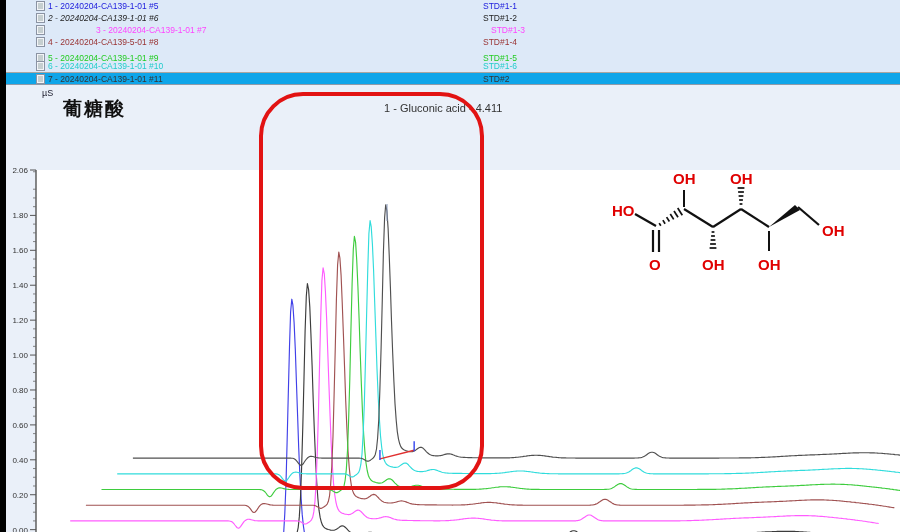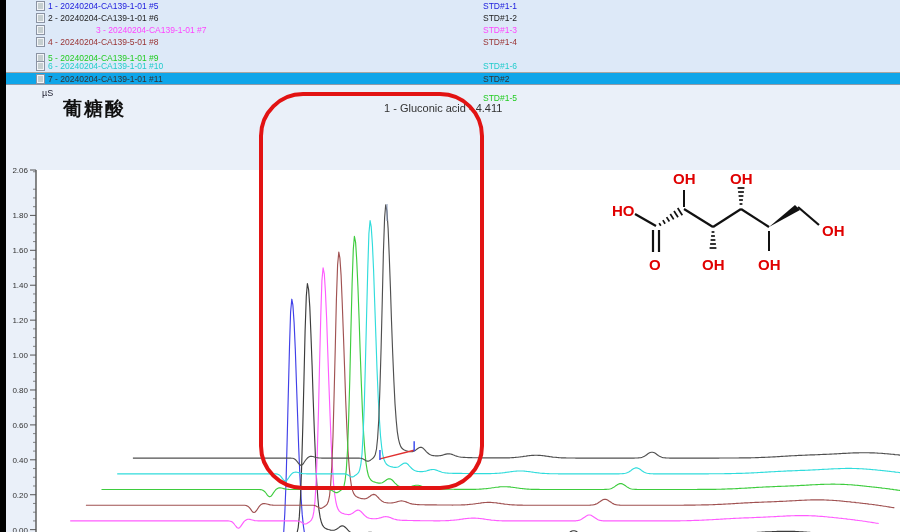--- a/index.html
+++ b/index.html
@@ -43,52 +43,52 @@
         <span class="sample" style="color: rgb(32, 32, 221);">1 - 20240204-CA139-1-01 #5</span>
         <span class="std" style="color: rgb(32, 32, 221);">STD#1-1</span>
       </div>
       <div class="legend-row" style="top: 12px;">
         <svg width="9" height="10">
           <rect x="0.5" y="0.5" width="8" height="9" fill="#f2f4f7" stroke="#8a93a3"></rect>
           <line x1="2" y1="3" x2="7" y2="3" stroke="#9aa" stroke-width="1"></line>
           <line x1="2" y1="5" x2="7" y2="5" stroke="#9aa" stroke-width="1"></line>
           <line x1="2" y1="7" x2="7" y2="7" stroke="#9aa" stroke-width="1"></line>
         </svg>
-        <span class="sample" style="color: rgb(34, 34, 34);">2 - 20240204-CA139-1-01 #6</span>
+        <span class="sample" style="color: rgb(34, 34, 34); font-style: italic;">2 - 20240204-CA139-1-01 #6</span>
         <span class="std" style="color: rgb(34, 34, 34);">STD#1-2</span>
       </div>
       <div class="legend-row" style="top: 24px;">
         <svg width="9" height="10">
           <rect x="0.5" y="0.5" width="8" height="9" fill="#f2f4f7" stroke="#8a93a3"></rect>
           <line x1="2" y1="3" x2="7" y2="3" stroke="#9aa" stroke-width="1"></line>
           <line x1="2" y1="5" x2="7" y2="5" stroke="#9aa" stroke-width="1"></line>
           <line x1="2" y1="7" x2="7" y2="7" stroke="#9aa" stroke-width="1"></line>
         </svg>
         <span class="sample" style="color: rgb(255, 68, 255); margin-left: 48px;">3 - 20240204-CA139-1-01 #7</span>
-        <span class="std" style="color: rgb(255, 68, 255);">STD#1-3</span>
+        <span class="std" style="color: rgb(255, 68, 255); margin-left: 8px;">STD#1-3</span>
       </div>
       <div class="legend-row" style="top: 36px;">
         <svg width="9" height="10">
           <rect x="0.5" y="0.5" width="8" height="9" fill="#f2f4f7" stroke="#8a93a3"></rect>
           <line x1="2" y1="3" x2="7" y2="3" stroke="#9aa" stroke-width="1"></line>
           <line x1="2" y1="5" x2="7" y2="5" stroke="#9aa" stroke-width="1"></line>
           <line x1="2" y1="7" x2="7" y2="7" stroke="#9aa" stroke-width="1"></line>
         </svg>
         <span class="sample" style="color: rgb(153, 51, 51);">4 - 20240204-CA139-5-01 #8</span>
         <span class="std" style="color: rgb(153, 51, 51);">STD#1-4</span>
       </div>
       <div class="legend-row" style="top: 52px; text-align: center;">
         <svg width="9" height="10">
           <rect x="0.5" y="0.5" width="8" height="9" fill="#f2f4f7" stroke="#8a93a3"></rect>
           <line x1="2" y1="3" x2="7" y2="3" stroke="#9aa" stroke-width="1"></line>
           <line x1="2" y1="5" x2="7" y2="5" stroke="#9aa" stroke-width="1"></line>
           <line x1="2" y1="7" x2="7" y2="7" stroke="#9aa" stroke-width="1"></line>
         </svg>
         <span class="sample" style="color: rgb(34, 204, 34);">5 - 20240204-CA139-1-01 #9</span>
-        <span class="std" style="color: rgb(34, 204, 34); margin-top: 40px;">STD#1-5</span>
+        <span class="std" style="color: rgb(34, 204, 34);">STD#1-5</span>
       </div>
       <div class="legend-row" style="top: 60px; padding-left: 16px;">
         <svg width="9" height="10">
           <rect x="0.5" y="0.5" width="8" height="9" fill="#f2f4f7" stroke="#8a93a3"></rect>
           <line x1="2" y1="3" x2="7" y2="3" stroke="#9aa" stroke-width="1"></line>
           <line x1="2" y1="5" x2="7" y2="5" stroke="#9aa" stroke-width="1"></line>
           <line x1="2" y1="7" x2="7" y2="7" stroke="#9aa" stroke-width="1"></line>
         </svg>
         <span class="sample" style="color: rgb(34, 204, 204);">6 - 20240204-CA139-1-01 #10</span>
         <span class="std" style="color: rgb(34, 204, 204);">STD#1-6</span>

